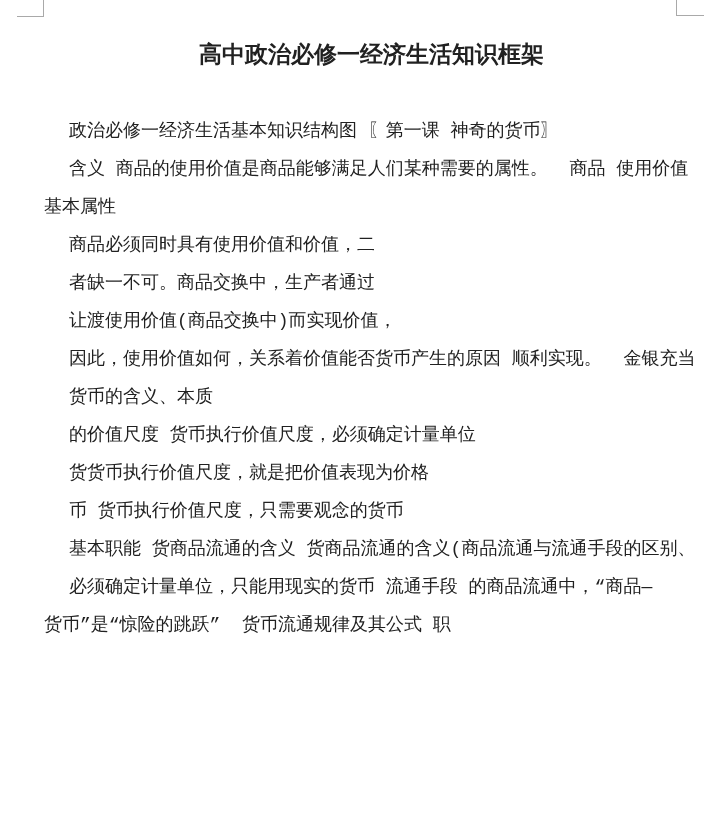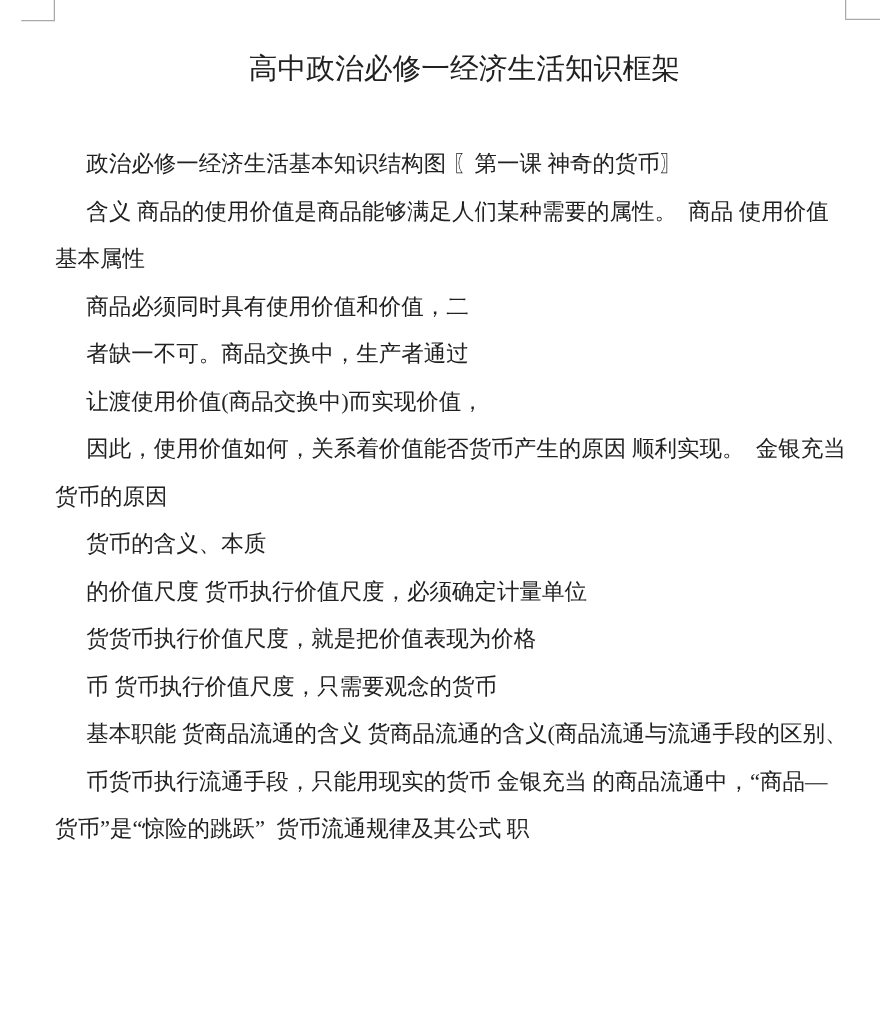--- a/index.html
+++ b/index.html
@@ -37,35 +37,36 @@
 
   .content {
     position: absolute;
     left: 44px;
     top: 36px;
     width: 633px;
   }
   .title {
     margin: 0;
     font-size: 23px;
-    font-weight: normal;
+    font-weight: bold;
     line-height: 38px;
     text-align: center;
     text-indent: 22px;
     white-space: pre;
     color: var(--ink);
   }
   .blank-line {
     height: 38px;
   }
   .line {
     font-size: 18px;
     line-height: 38px;
     white-space: pre;
     color: var(--ink);
+    font-family: Liberation Mono, monospace;
   }
   .line.indent {
     text-indent: 25px;
   }
 </style>
 </head>
 <body>
 
 <div class="page">
   <div class="crop crop-tl-v"></div>
@@ -77,23 +78,22 @@
     <h1 class="title">高中政治必修一经济生活知识框架</h1>
     <div class="blank-line"></div>
     <div>
         <div class="line indent">政治必修一经济生活基本知识结构图 〖第一课 神奇的货币〗</div>
         <div class="line indent">含义 商品的使用价值是商品能够满足人们某种需要的属性。  商品 使用价值</div>
         <div class="line">基本属性</div>
         <div class="line indent">商品必须同时具有使用价值和价值，二</div>
         <div class="line indent">者缺一不可。商品交换中，生产者通过</div>
         <div class="line indent">让渡使用价值(商品交换中)而实现价值，</div>
         <div class="line indent">因此，使用价值如何，关系着价值能否货币产生的原因 顺利实现。  金银充当</div>
-        <div class="line">货币的原因</div>
         <div class="line indent">货币的含义、本质</div>
         <div class="line indent">的价值尺度 货币执行价值尺度，必须确定计量单位</div>
         <div class="line indent">货货币执行价值尺度，就是把价值表现为价格</div>
         <div class="line indent">币 货币执行价值尺度，只需要观念的货币</div>
         <div class="line indent">基本职能 货商品流通的含义 货商品流通的含义(商品流通与流通手段的区别、</div>
-        <div class="line indent">币货币执行流通手段，只能用现实的货币 金银充当 的商品流通中，“商品—</div>
+        <div class="line indent">必须确定计量单位，只能用现实的货币 流通手段 的商品流通中，“商品—</div>
         <div class="line">货币”是“惊险的跳跃”  货币流通规律及其公式 职</div>
       </div>
   </div>
 </div>
 
 </body></html>

